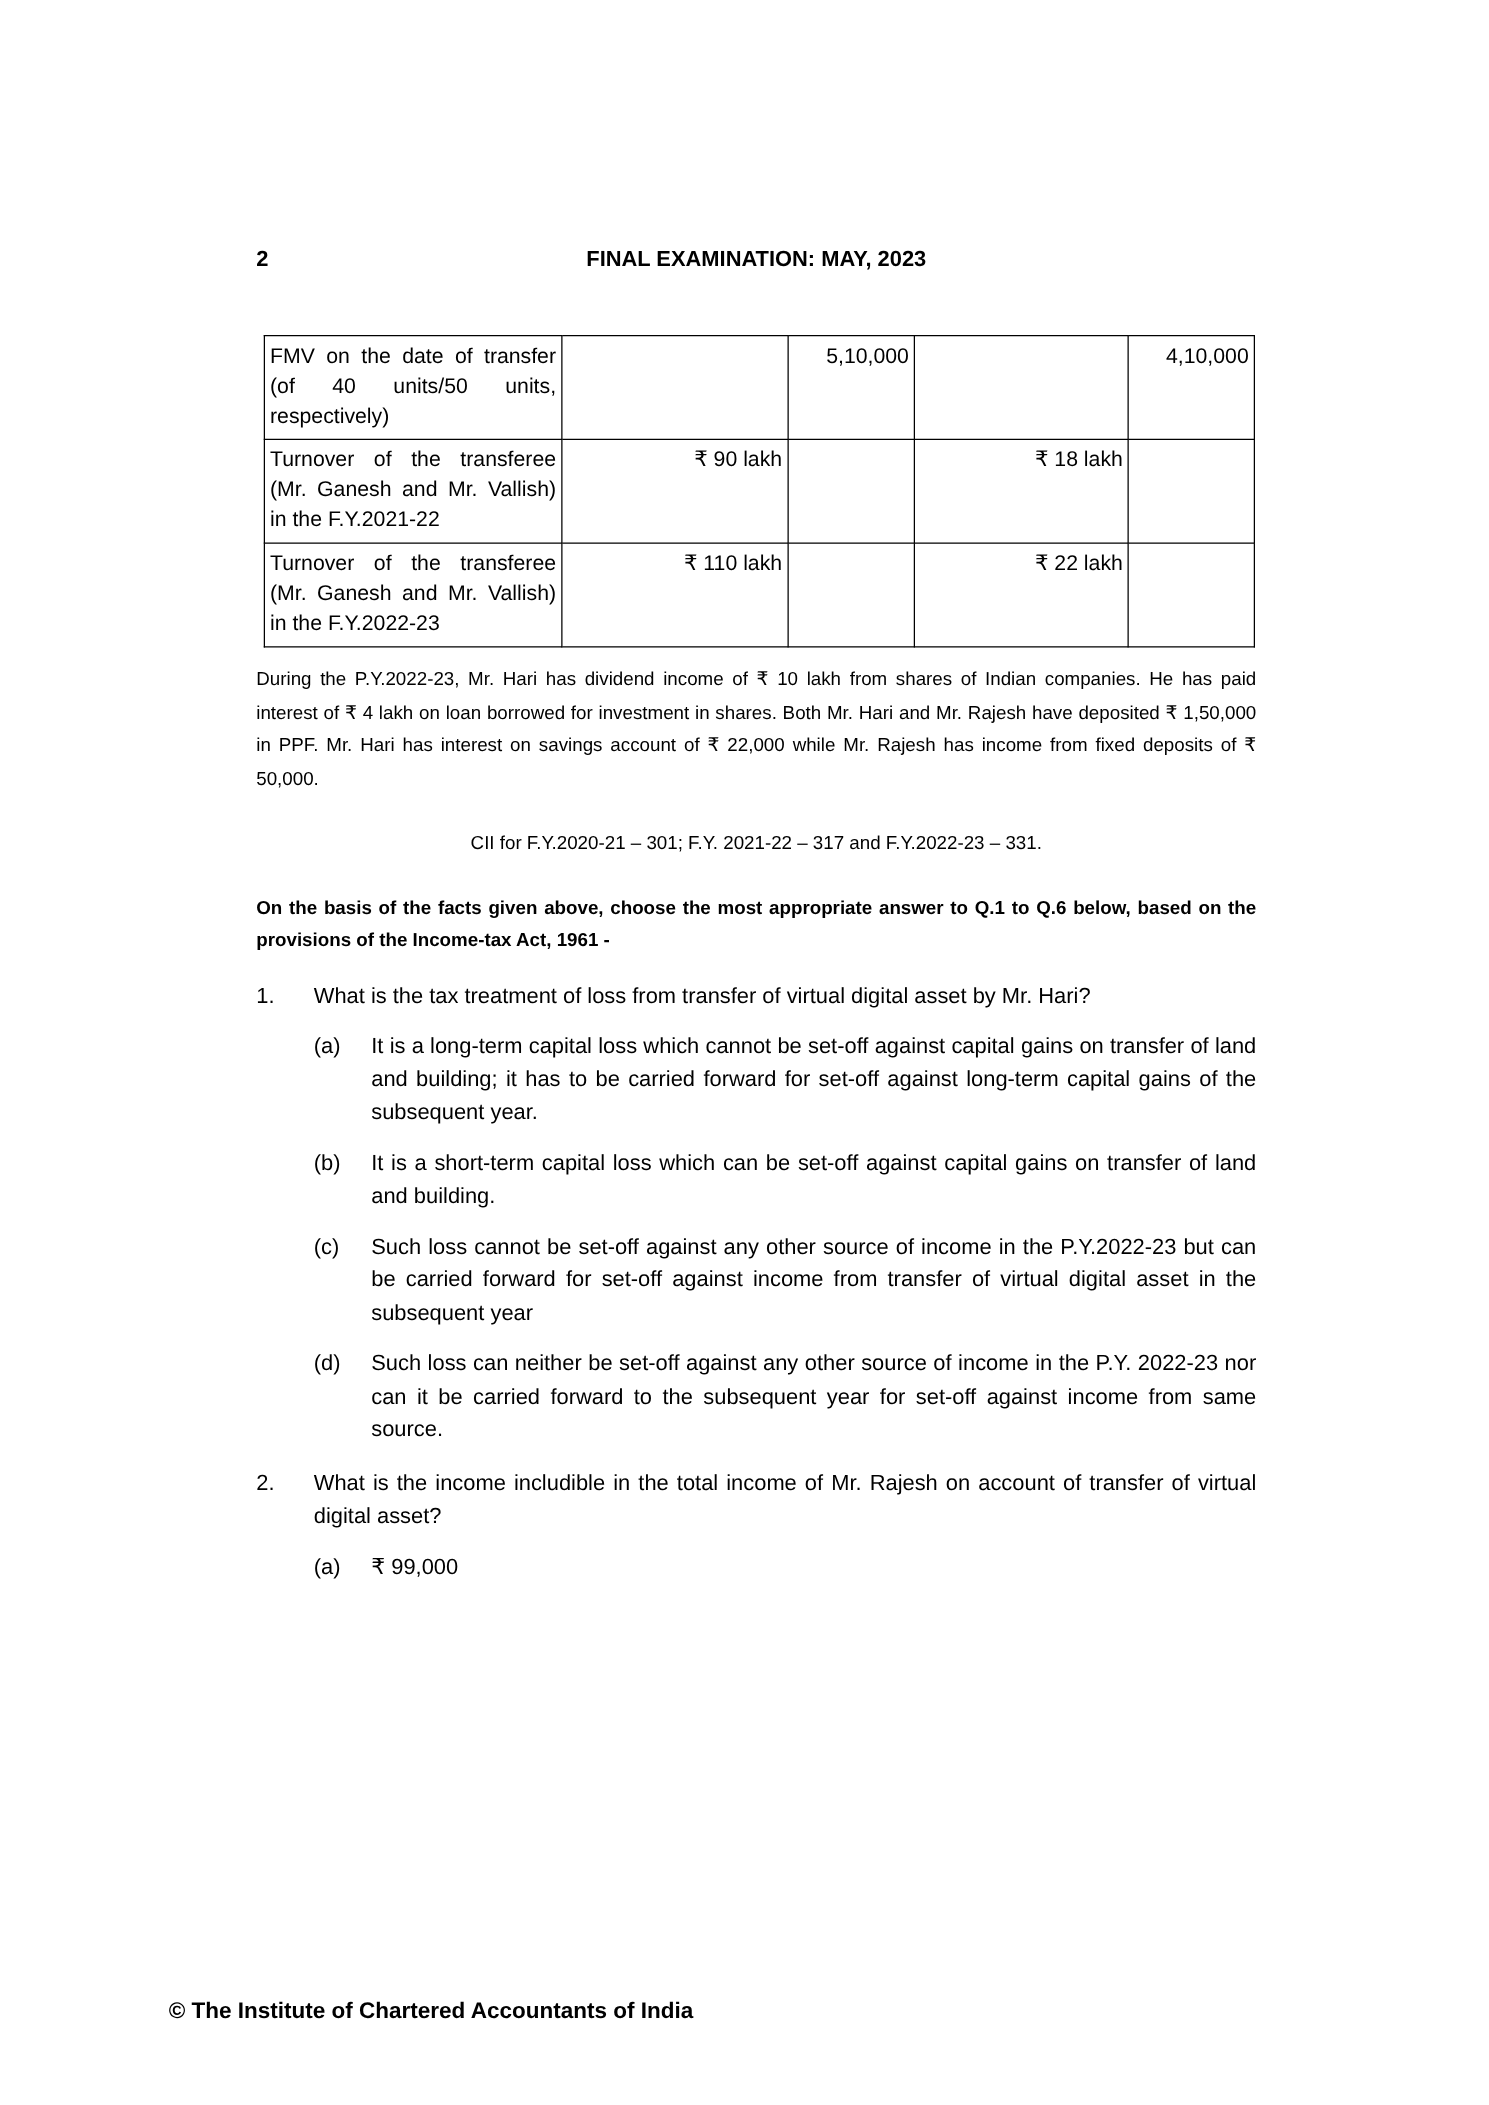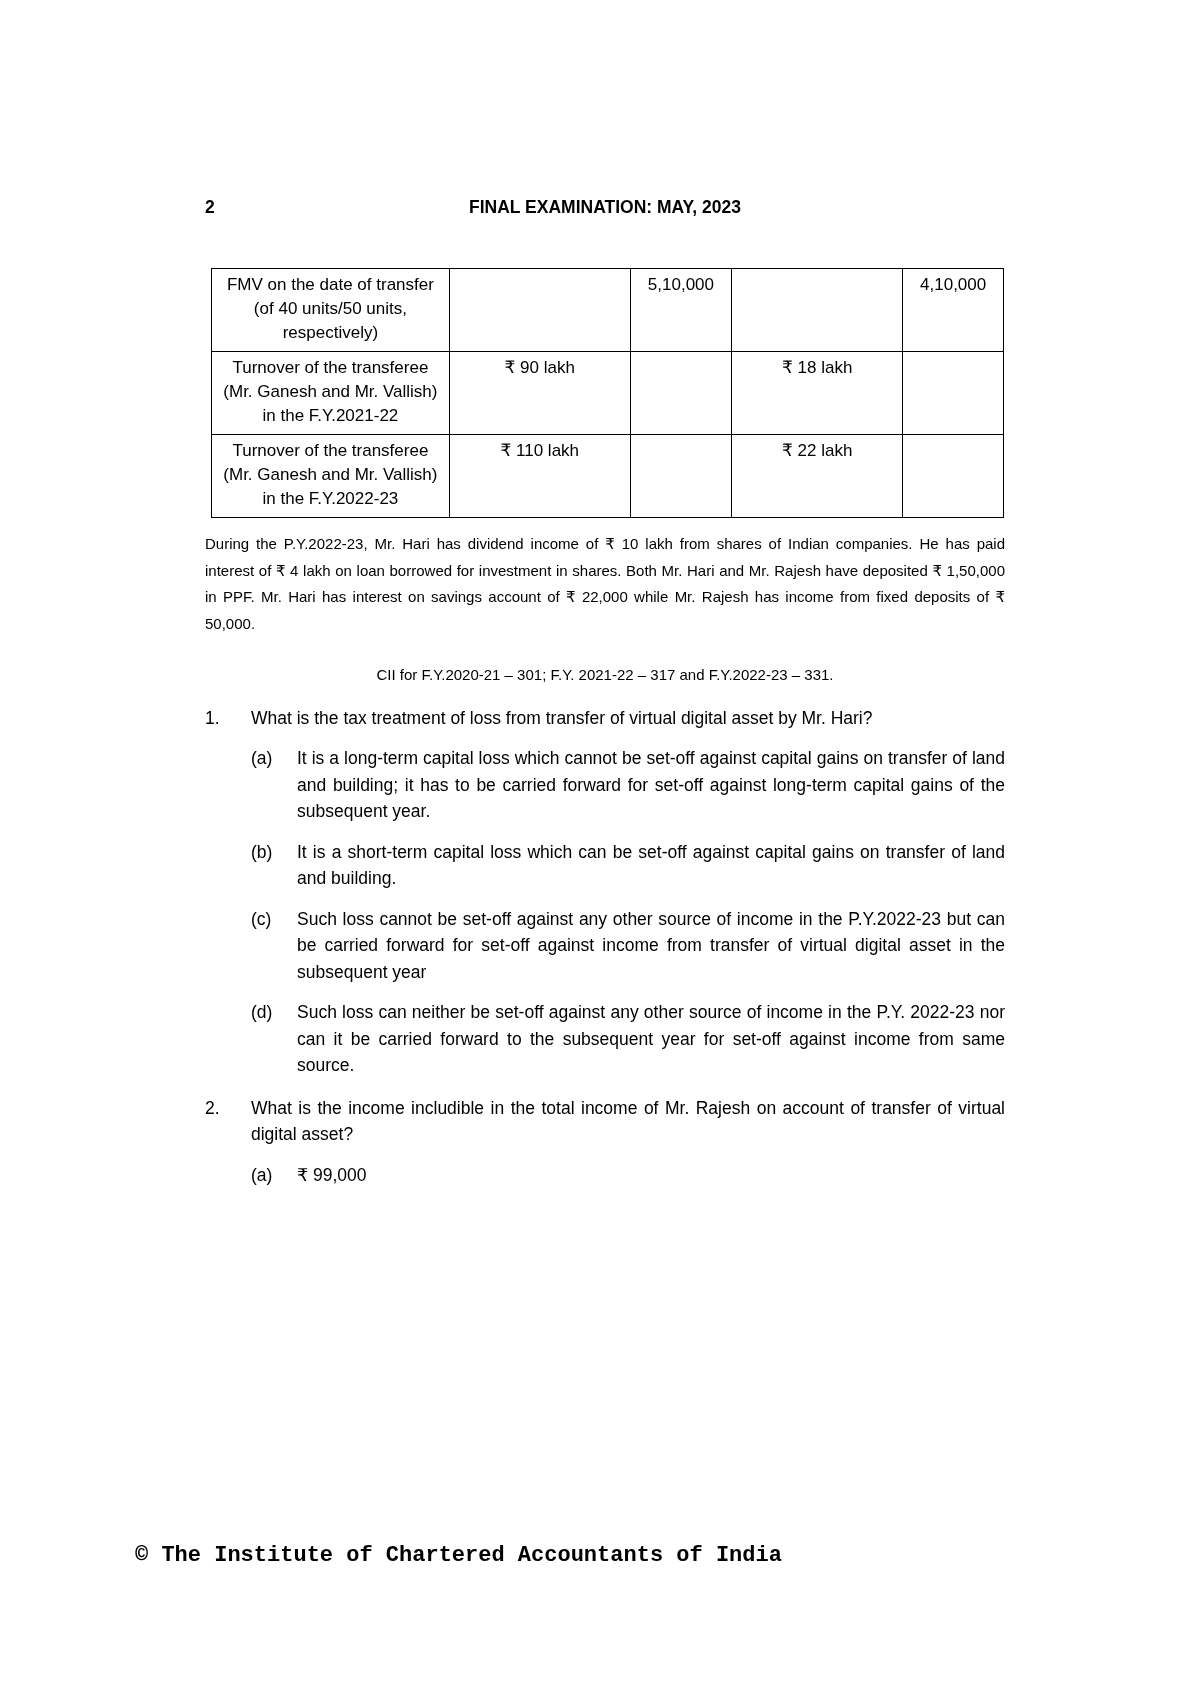--- a/index.html
+++ b/index.html
@@ -44,21 +44,20 @@
   }
   table.fact-table, table.fact-table td {
     border: 1px solid #000000;
     padding-left: 34px;
   }
   table.fact-table td {
     vertical-align: top;
     padding: 4px 4px 6px 4px;
     font-size: 17px;
     line-height: 24px;
-    text-align: center;
   }
   td.c-label { width: 30.6%; text-align: justify; }
   td.c-who1  { width: 23.0%; }
   td.c-amt1  { width: 12.4%; }
   td.c-who2  { width: 21.7%; }
   td.c-amt2  { width: 12.3%; }
   td.cell-justify { text-align: justify; }
   td.cell-right   { text-align: right; }
   
   .para {
@@ -96,24 +95,24 @@
     flex-shrink: 0;
   }
   .opt-text {
     flex: 1;
     text-align: justify;
   }
   
   .footer {
     position: absolute;
     left: 135px;
-    top: 1544px;
-    font-family: Liberation Mono, monospace;
+    top: 1596px;
+    font-family: Liberation Sans, sans-serif;
     font-weight: bold;
-    font-size: 22px;
+    font-size: 18px;
     line-height: 24px;
   }
 </style>
 </head>
 <body>
 
 <div class="page">
   <div class="content">
 
     <div class="page-header">
@@ -144,20 +143,21 @@
           <td class="c-who2 cell-right">₹ 22 lakh</td>
           <td class="c-amt2 cell-right"></td>
         </tr>
       </tbody>
     </table>
 
     <p class="para">During the P.Y.2022-23, Mr. Hari has dividend income of ₹ 10 lakh from shares of Indian companies. He has paid interest of ₹ 4 lakh on loan borrowed for investment in shares. Both Mr. Hari and Mr. Rajesh have deposited ₹ 1,50,000 in PPF. Mr. Hari has interest on savings account of ₹ 22,000 while Mr. Rajesh has income from fixed deposits of ₹ 50,000.</p>
 
     <p class="para para-cii">CII for F.Y.2020-21 – 301; F.Y. 2021-22 – 317 and F.Y.2022-23 – 331.</p>
 
+    <p class="para para-bold">On the basis of the facts given above, choose the most appropriate answer to Q.1 to Q.6 below, based on the provisions of the Income-tax Act, 1961 -</p>
 
     <div class="question">
       <span class="q-num">1.</span>
       <span class="q-text">What is the tax treatment of loss from transfer of virtual digital asset by Mr. Hari?</span>
     </div>
 
     <div class="option">
       <span class="opt-marker">(a)</span>
       <span class="opt-text">It is a long-term capital loss which cannot be set-off against capital gains on transfer of land and building; it has to be carried forward for set-off against long-term capital gains of the subsequent year.</span>
     </div>

